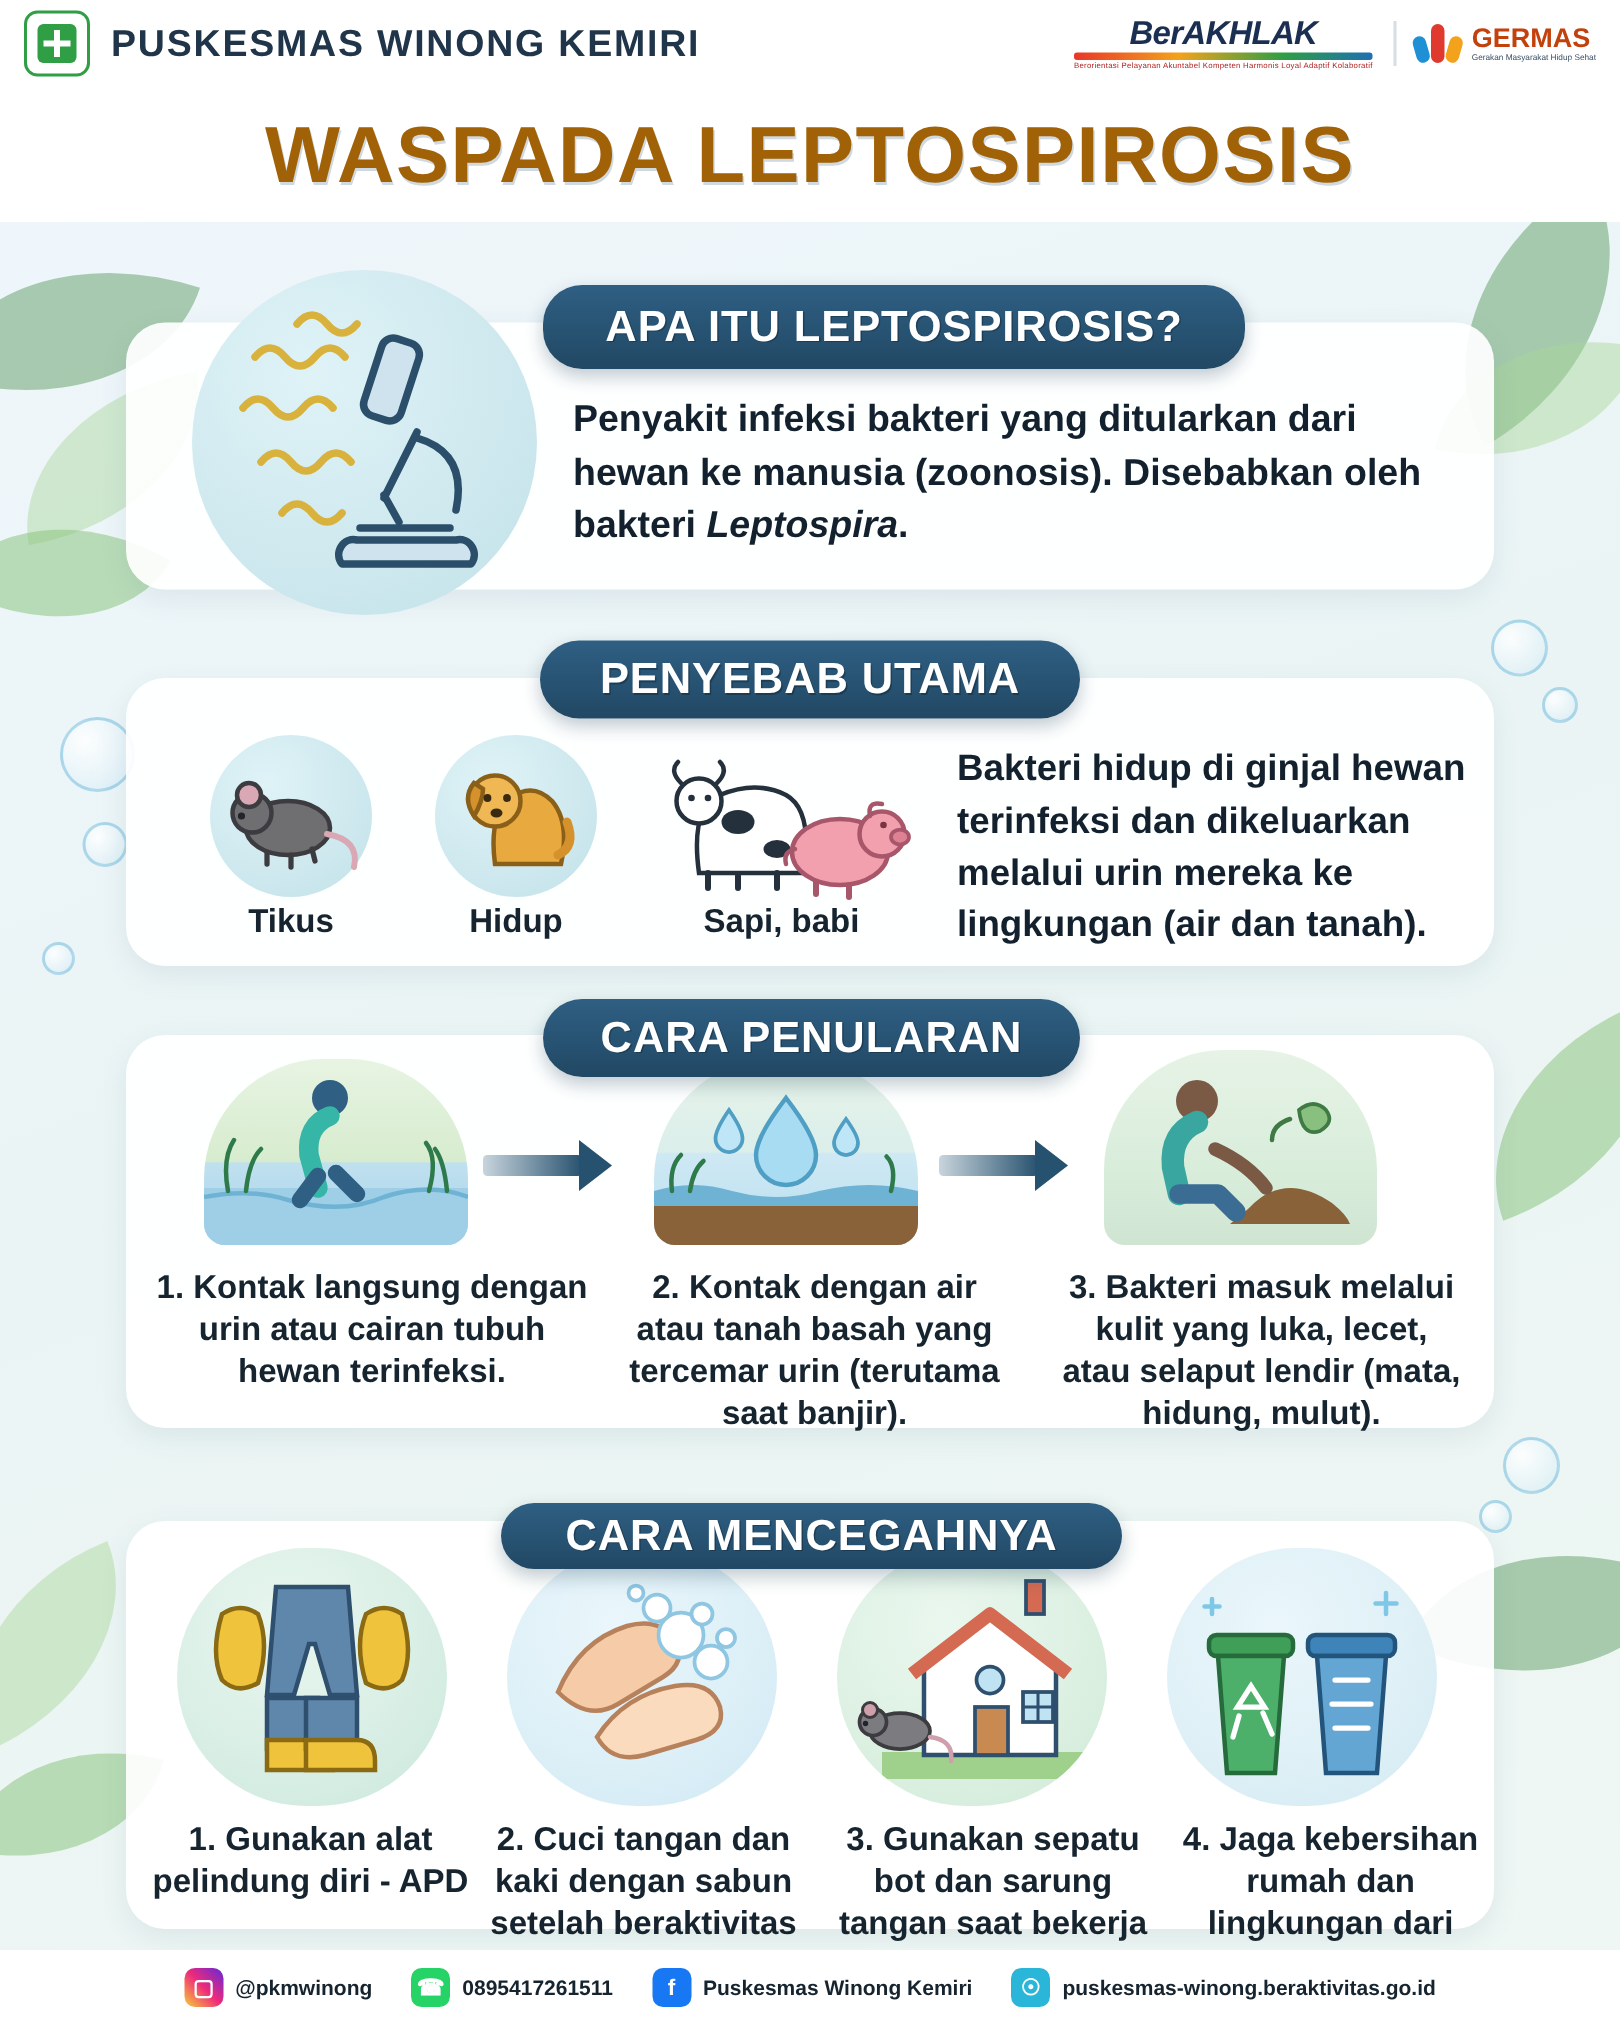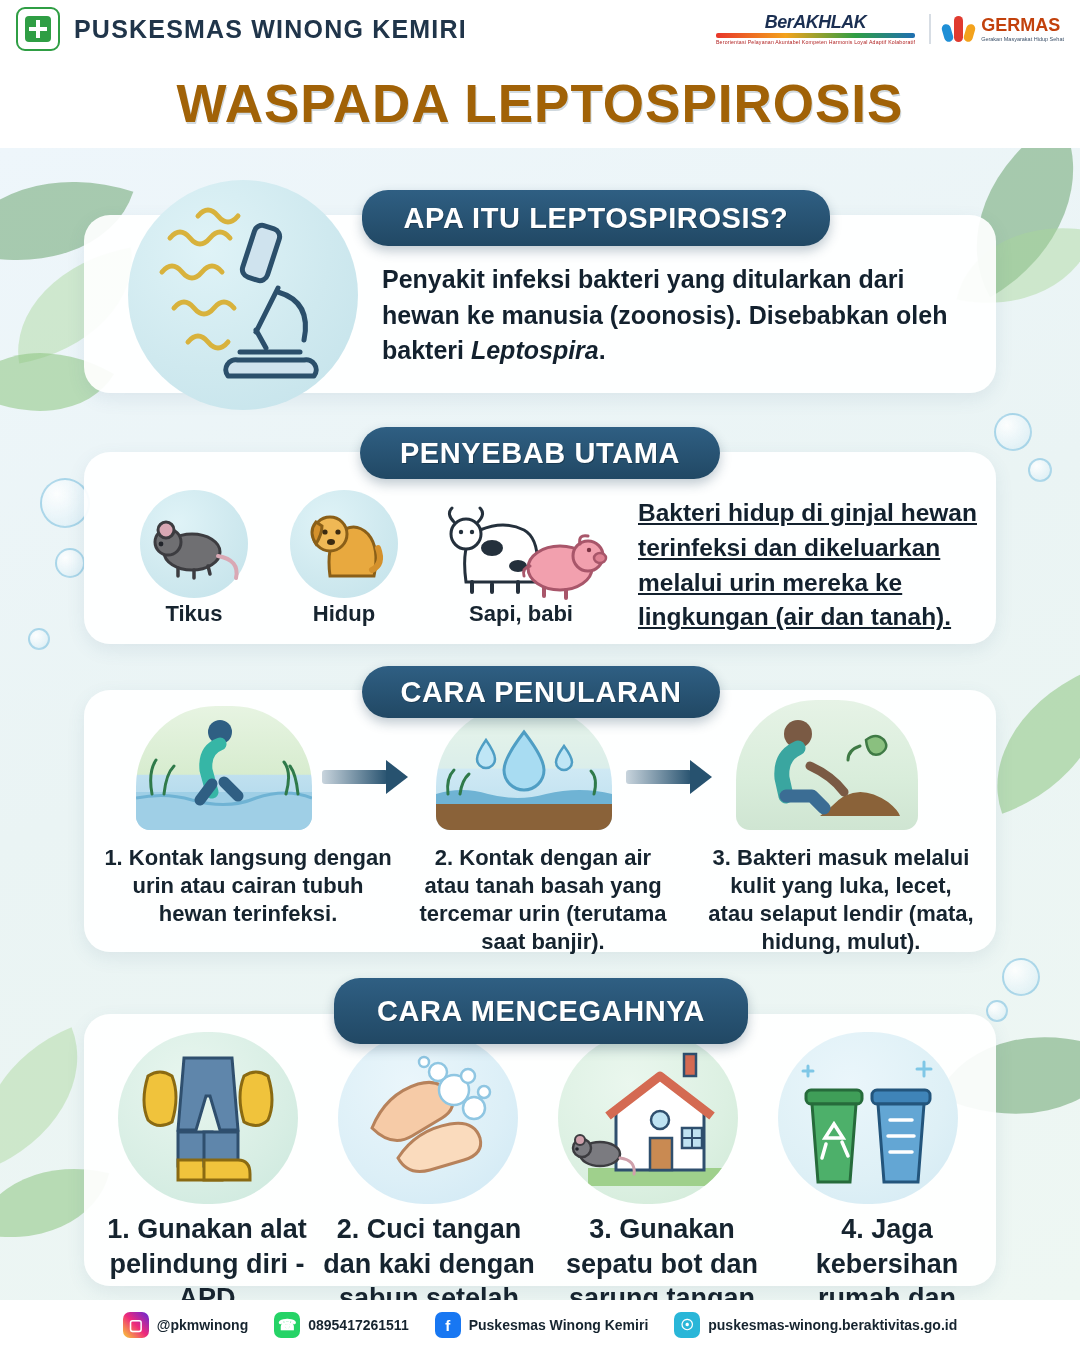--- a/index.html
+++ b/index.html
@@ -60,21 +60,21 @@
     margin-left: auto;
     display: flex;
     align-items: center;
     gap: 14px;
   }
   .berakhlak {
     text-align: center;
     line-height: 1;
   }
   .berakhlak .b1 {
-    font-size: 18px;
+    font-size: 22px;
     font-weight: bold;
     color: #1b2f52;
     font-style: italic;
     letter-spacing: -0.5px;
   }
   .berakhlak .bar {
     margin-top: 2px;
     height: 5px;
     background: linear-gradient(90deg,#e8362a 0%,#f3a21c 35%,#2f9e44 70%,#1f6fb2 100%);
     border-radius: 2px;
@@ -198,21 +198,21 @@
   }
 
   .caption {
     position: absolute;
     text-align: center;
     font-size: 22px;
     font-weight: bold;
     color: #16242f;
     line-height: 1.28;
   }
-  .caption.small { font-size: 27px; }
+  .caption.small { font-size: 22px; }
 
   .arrow {
     position: absolute;
     height: 14px;
     background: linear-gradient(90deg, rgba(40,85,120,0.25), #27526f);
     border-radius: 3px;
   }
   .arrow::after {
     content: "";
     position: absolute;
@@ -382,21 +382,21 @@
     <circle cx="156" cy="70" r="15" fill="#f2a0ae" stroke="#a8566a" stroke-width="3"></circle>
     <ellipse cx="168" cy="72" rx="6" ry="5" fill="#de8293" stroke="#a8566a" stroke-width="2.5"></ellipse>
     <circle cx="157" cy="64" r="2.2" fill="#7a3343"></circle>
     <path d="M148 58 q-2 -10 8 -8" stroke="#a8566a" stroke-width="3" fill="none" stroke-linecap="round"></path>
     <path d="M112 102 v8 M134 104 v8" stroke="#a8566a" stroke-width="4" stroke-linecap="round"></path>
     <path d="M98 80 q-8 2 -6 10" stroke="#a8566a" stroke-width="3" fill="none" stroke-linecap="round"></path>
   </svg>
 </div>
 <div class="caption" style="left:432px; top:600px; width:178px;">Sapi, babi</div>
 
-<div class="body-text" style="left:638px; top:496px; width:346px; font-size:24.5px;text-decoration:underline;">
+<div class="body-text" style="left:638px; top:496px; width:346px; font-size:24.5px;">
   <span>Bakteri hidup di ginjal hewan terinfeksi dan dikeluarkan melalui urin mereka ke lingkungan (air dan tanah).</span>
 </div>
 
 <div class="card" style="left:84px; top:690px; width:912px; height:262px;"></div>
 
 <div class="ribbon" style="left:362px; top:666px; width:358px; height:52px;">
   <span>CARA PENULARAN</span>
 </div>
 
 <div style="position:absolute; left:136px; top:706px; width:176px; height:124px; border-radius:80px 80px 14px 14px; overflow:hidden; background:linear-gradient(180deg,#e7f4e2 0%,#d7eccf 55%,#bfe0ef 56%, #a9d4ea 100%);">
@@ -440,21 +440,21 @@
     <path d="M124 46 q-12 4 -12 14" stroke="#3f7a45" stroke-width="3" fill="none" stroke-linecap="round"></path>
   </svg>
 </div>
 
 <div class="caption" style="left:104px; top:844px; width:288px;">1. Kontak langsung dengan urin atau cairan tubuh hewan terinfeksi.</div>
 <div class="caption" style="left:412px; top:844px; width:262px;">2. Kontak dengan air atau tanah basah yang tercemar urin (terutama saat banjir).</div>
 <div class="caption" style="left:706px; top:844px; width:270px;">3. Bakteri masuk melalui kulit yang luka, lecet, atau selaput lendir (mata, hidung, mulut).</div>
 
 <div class="card" style="left:84px; top:1014px; width:912px; height:272px;"></div>
 
-<div class="ribbon" style="left:334px; top:978px; width:414px; height:66px;">
+<div class="ribbon" style="left:334px; top:1002px; width:414px; height:44px;">
   <span>CARA MENCEGAHNYA</span>
 </div>
 
 <div style="position:absolute; left:118px; top:1032px; width:180px; height:172px; border-radius:86px; overflow:hidden; background:radial-gradient(circle at 40% 30%, #e8f6ef 0%, #d8eee4 60%, #cbe8dd 100%);">
   <svg viewBox="0 0 180 172" width="180" height="172" aria-hidden="true">
     <path d="M66 26 h48 l6 72 h-18 l-10 -34 h-4 l-10 34 h-18 z" fill="#5f86ab" stroke="#2f4f6e" stroke-width="3"></path>
     <path d="M60 100 h34 v34 h-34 z" fill="#5f86ab" stroke="#2f4f6e" stroke-width="3"></path>
     <path d="M60 128 h34 q10 0 10 14 v6 h-44 z" fill="#f0c33c" stroke="#8a6a12" stroke-width="3"></path>
     <path d="M86 100 h34 v34 h-34 z" fill="#5f86ab" stroke="#2f4f6e" stroke-width="3"></path>
     <path d="M86 128 h34 q12 0 12 14 v6 h-46 z" fill="#f0c33c" stroke="#8a6a12" stroke-width="3"></path>

